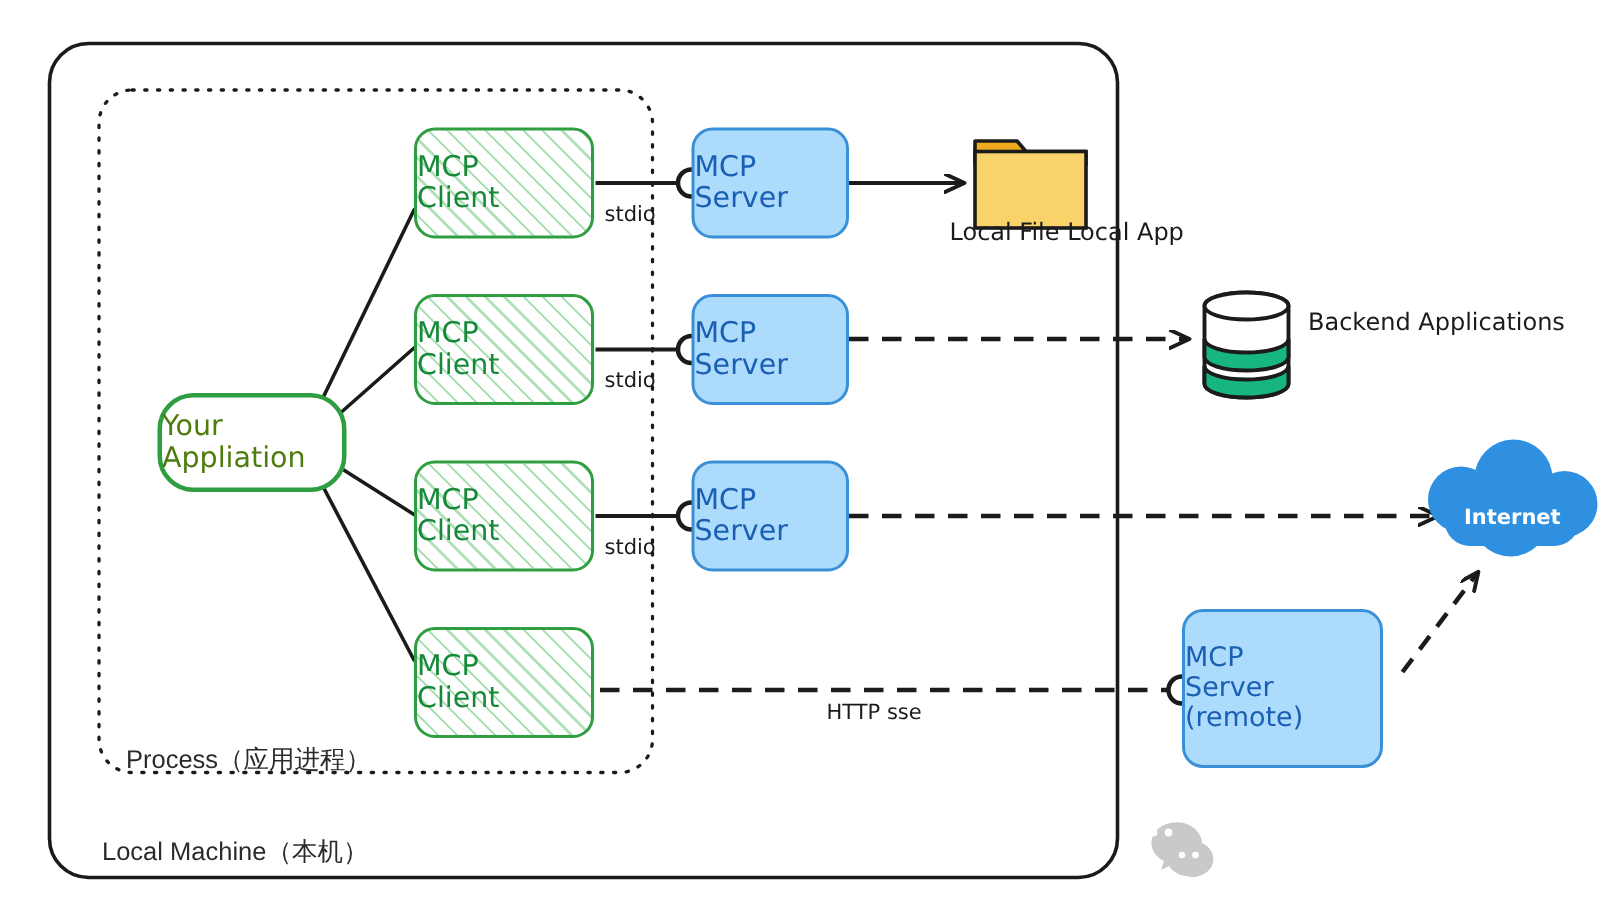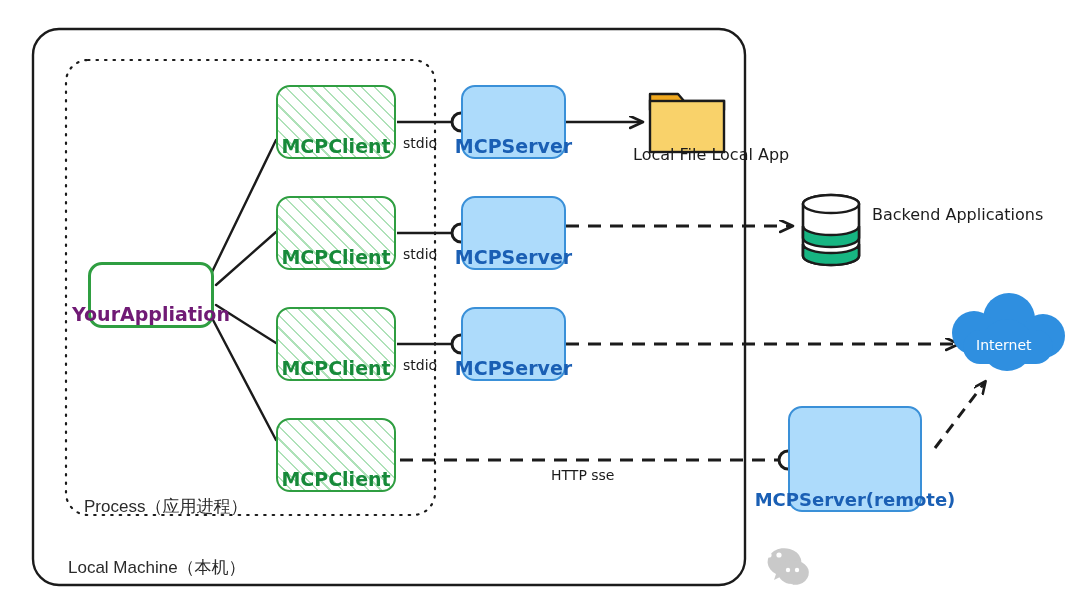--- a/index.html
+++ b/index.html
@@ -24,35 +24,35 @@
   }
   svg.layer.base { z-index: 1; }
 
   .nodes { position: absolute; left: 0; top: 0; width: 1080px; height: 611px; z-index: 2; }
 
   
   .node {
     position: absolute;
     box-sizing: border-box;
     display: flex;
-    flex-direction: row;
-    align-items: flex-end;
+    flex-direction: column;
+    align-items: flex-start;
     justify-content: center;
     text-align: center;
     line-height: 1.12;
-    font-weight: bold;
   }
 
   
   .app-box {
     border: 3.5px solid #2f9e41;
-    border-radius: 14px;
+    border-radius: 24px;
     background: #ffffff;
-    color: #701a75;
+    color: #4d7c0f;
     font-size: 19px;
+    margin-left: 17px;
   }
 
   
   .client-box {
     border: 2.5px solid #2f9e41;
     border-radius: 14px;
     color: #178a3a;
     font-size: 19px;
     background-color: #ffffff;
     background-image: repeating-linear-gradient(
@@ -255,20 +255,20 @@
     <div class="node-caption" style="left:633px; top:145px; width:108px;text-align:right;">
       <span class="ln">Local File</span>
       <span class="ln">Local App</span>
     </div>
 
     <div class="node-caption" style="left:872px; top:205px; width:130px; text-align:center;">
       <span class="ln">Backend</span>
       <span class="ln">Applications</span>
     </div>
 
-    <div class="cloud-label" style="left:976px; top:337px;">Internet</div>
+    <div class="cloud-label" style="left:976px; top:337px;font-weight:bold;">Internet</div>
 
     <div class="zone-label" style="left:84px; top:495px;">Process（应用进程）</div>
     <div class="zone-label" style="left:68px; top:556px;">Local Machine（本机）</div>
 
 
   </div>
 </div>
 
 </body></html>

